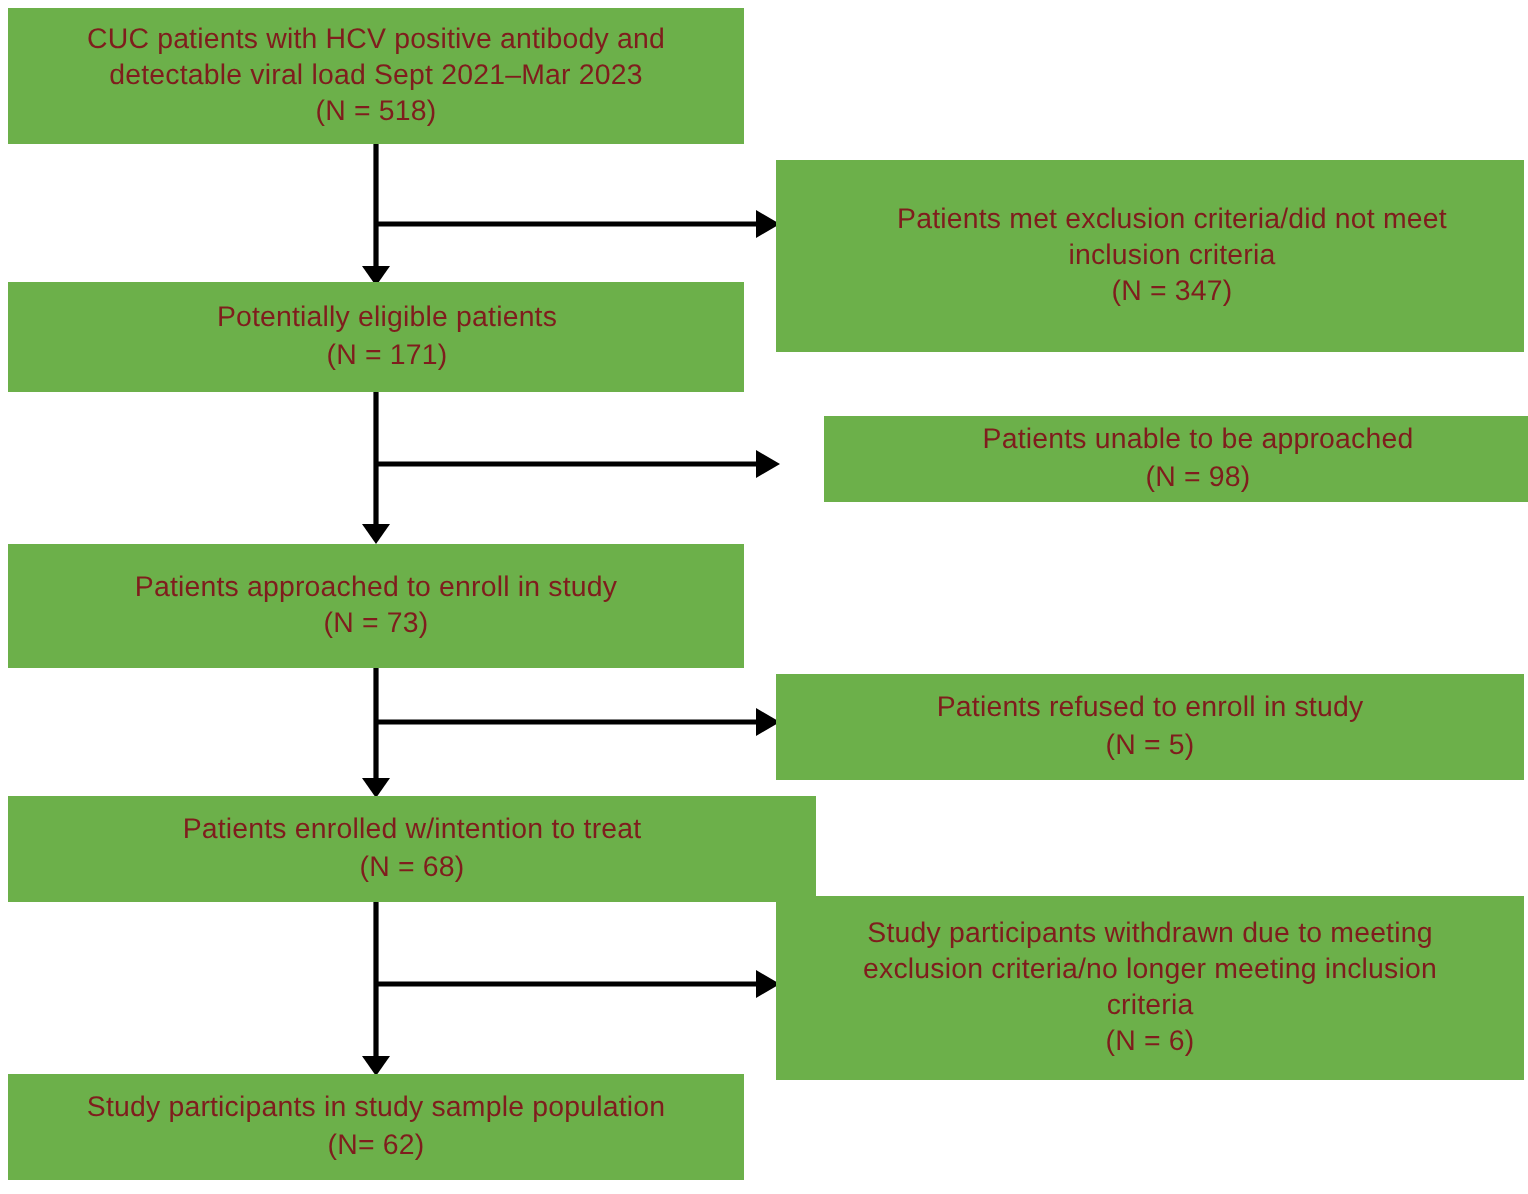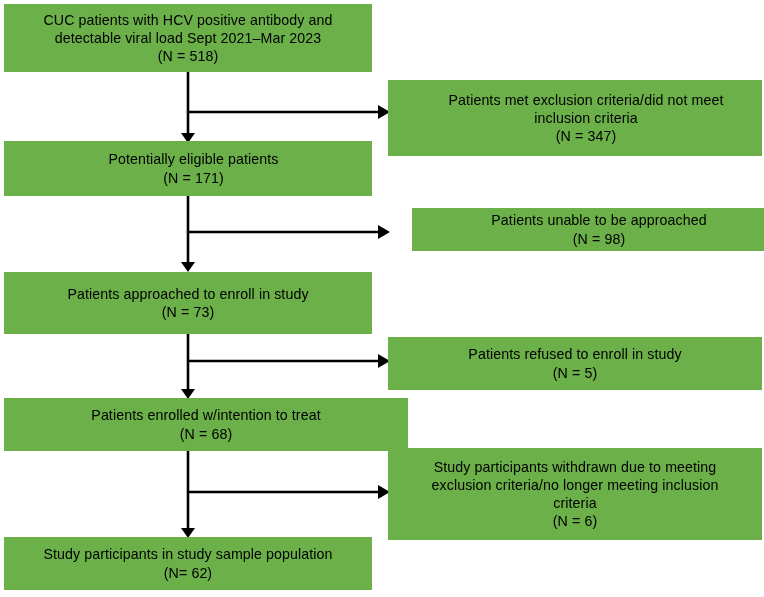--- a/index.html
+++ b/index.html
@@ -14,40 +14,40 @@
     position: relative;
     width: 764px;
     height: 597px;
     background: #ffffff;
     overflow: hidden;
   }
   .node {
     position: absolute;
     box-sizing: border-box;
     background: #6cb04a;
-    color: #000000;
+    color: #7f1d1d;
     display: flex;
     align-items: center;
     justify-content: center;
     text-align: center;
     font-size: 14.2px;
     line-height: 1.28;
     letter-spacing: 0.1px;
     padding: 2px 6px;
     white-space: pre-line;
     font-family: "Liberation Sans", sans-serif;
   }
   
   .node.main-1 { left: 4px;  top: 4px;   width: 368px; height: 68px; }
   .node.main-2 { left: 4px;  top: 141px; width: 368px; height: 55px; padding-left: 17px; }
   .node.main-3 { left: 4px;  top: 272px; width: 368px; height: 62px; }
   .node.main-4 { left: 4px;  top: 398px; width: 404px; height: 53px; }
   .node.main-5 { left: 4px;  top: 537px; width: 368px; height: 53px; }
   
-  .node.side-1 { left: 388px; top: 80px;  width: 374px; height: 76px; padding-left: 28px; }
+  .node.side-1 { left: 388px; top: 80px;  width: 374px; height: 96px; padding-left: 28px; }
   .node.side-2 { left: 388px; top: 208px; width: 374px; height: 43px; margin-left: 24px; }
   .node.side-3 { left: 388px; top: 337px; width: 374px; height: 53px; }
   .node.side-4 { left: 388px; top: 448px; width: 374px; height: 92px; }
 
   
   #connectors {
     position: absolute;
     left: 0;
     top: 0;
     width: 764px;

